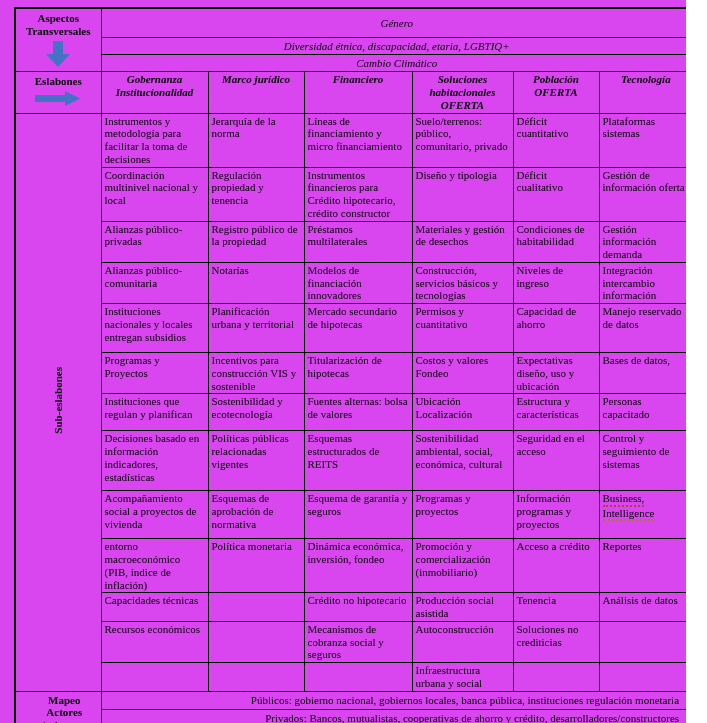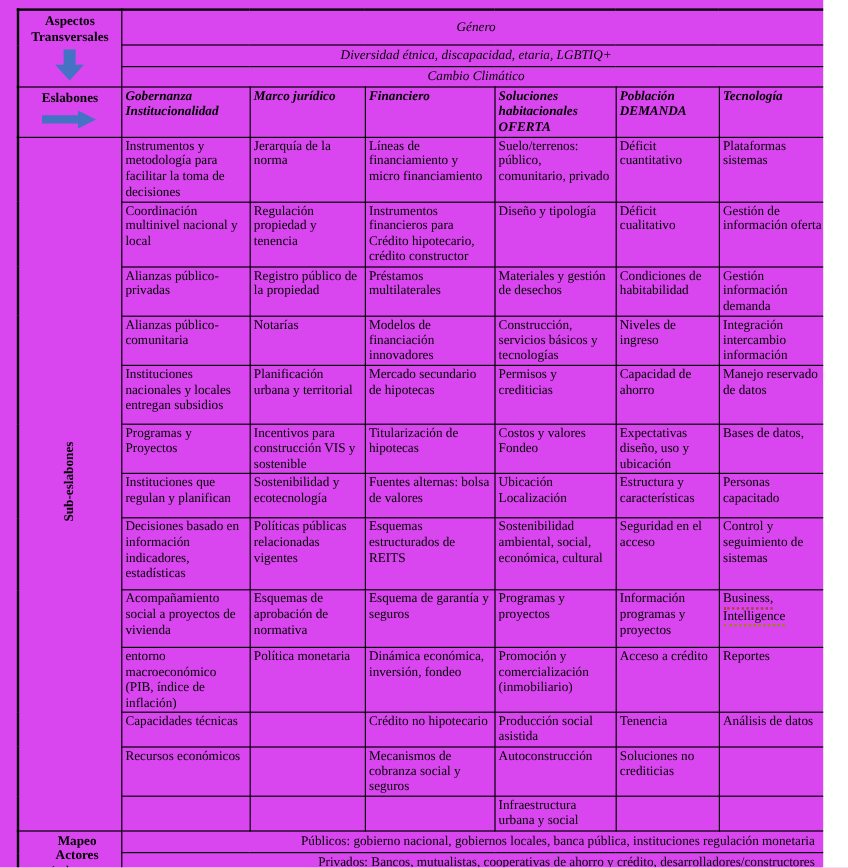--- a/index.html
+++ b/index.html
@@ -12,21 +12,21 @@
     border-collapse:collapse;table-layout:fixed;width:678px;
     border:2px solid #000;
   }
   .tbl td,.tbl th{
     border:1px solid #000;padding:1px 3px;vertical-align:top;
     font-size:11px;line-height:1.16;box-sizing:border-box;
     overflow:hidden;word-wrap:break-word;
   }
   td.trans{font-style:italic;text-align:center;vertical-align:middle;}
   td.corner{text-align:center;vertical-align:top;font-weight:bold;padding-top:3px;}
-  th.colhead{font-weight:bold;font-style:italic;text-align:left;vertical-align:top;margin-top:47px;}
+  th.colhead{font-weight:bold;font-style:italic;text-align:center;vertical-align:top;margin-top:47px;}
   td.side-cell{text-align:center;vertical-align:middle;}
   .vertical{
     writing-mode:vertical-rl;transform:rotate(180deg);
     font-weight:bold;font-size:11px;display:inline-block;white-space:nowrap;
   }
   td.body-cell{text-align:left;}
   td.actor-row{text-align:right;vertical-align:middle;padding:0 13px;}
   td.mapeo-label{text-align:center;vertical-align:top;padding-top:2px;}
   .bold{font-weight:bold;padding-left:12px;}
   .arrow-wrap{margin-top:3px;text-align:center;}
@@ -73,21 +73,21 @@
           <div class="arrow-wrap">
             <svg width="46" height="15" viewBox="0 0 46 15">
               <polygon points="0,4 30,4 30,0 45,7.5 30,15 30,11 0,11" stroke-width="1" fill="#4472C4"></polygon>
             </svg>
           </div>
         </td>
         <th class="colhead">Gobernanza Institucionalidad</th>
         <th class="colhead">Marco jurídico</th>
         <th class="colhead">Financiero</th>
         <th class="colhead">Soluciones habitacionales OFERTA</th>
-        <th class="colhead">Población DEMANDA</th>
+        <th class="colhead">Población OFERTA</th>
         <th class="colhead">Tecnología</th>
       </tr>
     </tbody>
     <tbody id="body-rows">
         <tr style="height: 50px;">
           <td class="side-cell" rowspan="13"><div class="vertical">Sub-eslabones</div></td>
           <td class="body-cell">Instrumentos y metodología para facilitar la toma de decisiones</td>
           <td class="body-cell">Jerarquía de la norma</td>
           <td class="body-cell">Líneas de financiamiento y micro financiamiento</td>
           <td class="body-cell">Suelo/terrenos: público, comunitario, privado</td>
@@ -115,21 +115,21 @@
           <td class="body-cell">Notarías</td>
           <td class="body-cell">Modelos de financiación innovadores</td>
           <td class="body-cell">Construcción, servicios básicos y tecnologías</td>
           <td class="body-cell">Niveles de ingreso</td>
           <td class="body-cell">Integración intercambio información</td>
         </tr>
         <tr style="height: 49px; margin-top: 16px;">
           <td class="body-cell">Instituciones nacionales y locales entregan subsidios</td>
           <td class="body-cell">Planificación urbana y territorial</td>
           <td class="body-cell">Mercado secundario de hipotecas</td>
-          <td class="body-cell">Permisos y crediticias</td>
+          <td class="body-cell">Permisos y cuantitativo</td>
           <td class="body-cell">Capacidad de ahorro</td>
           <td class="body-cell">Manejo reservado de datos</td>
         </tr>
         <tr style="height: 36px;">
           <td class="body-cell">Programas y Proyectos</td>
           <td class="body-cell">Incentivos para construcción VIS y sostenible</td>
           <td class="body-cell">Titularización de hipotecas</td>
           <td class="body-cell">Costos y valores Fondeo</td>
           <td class="body-cell">Expectativas diseño, uso y ubicación</td>
           <td class="body-cell">Bases de datos,</td>

